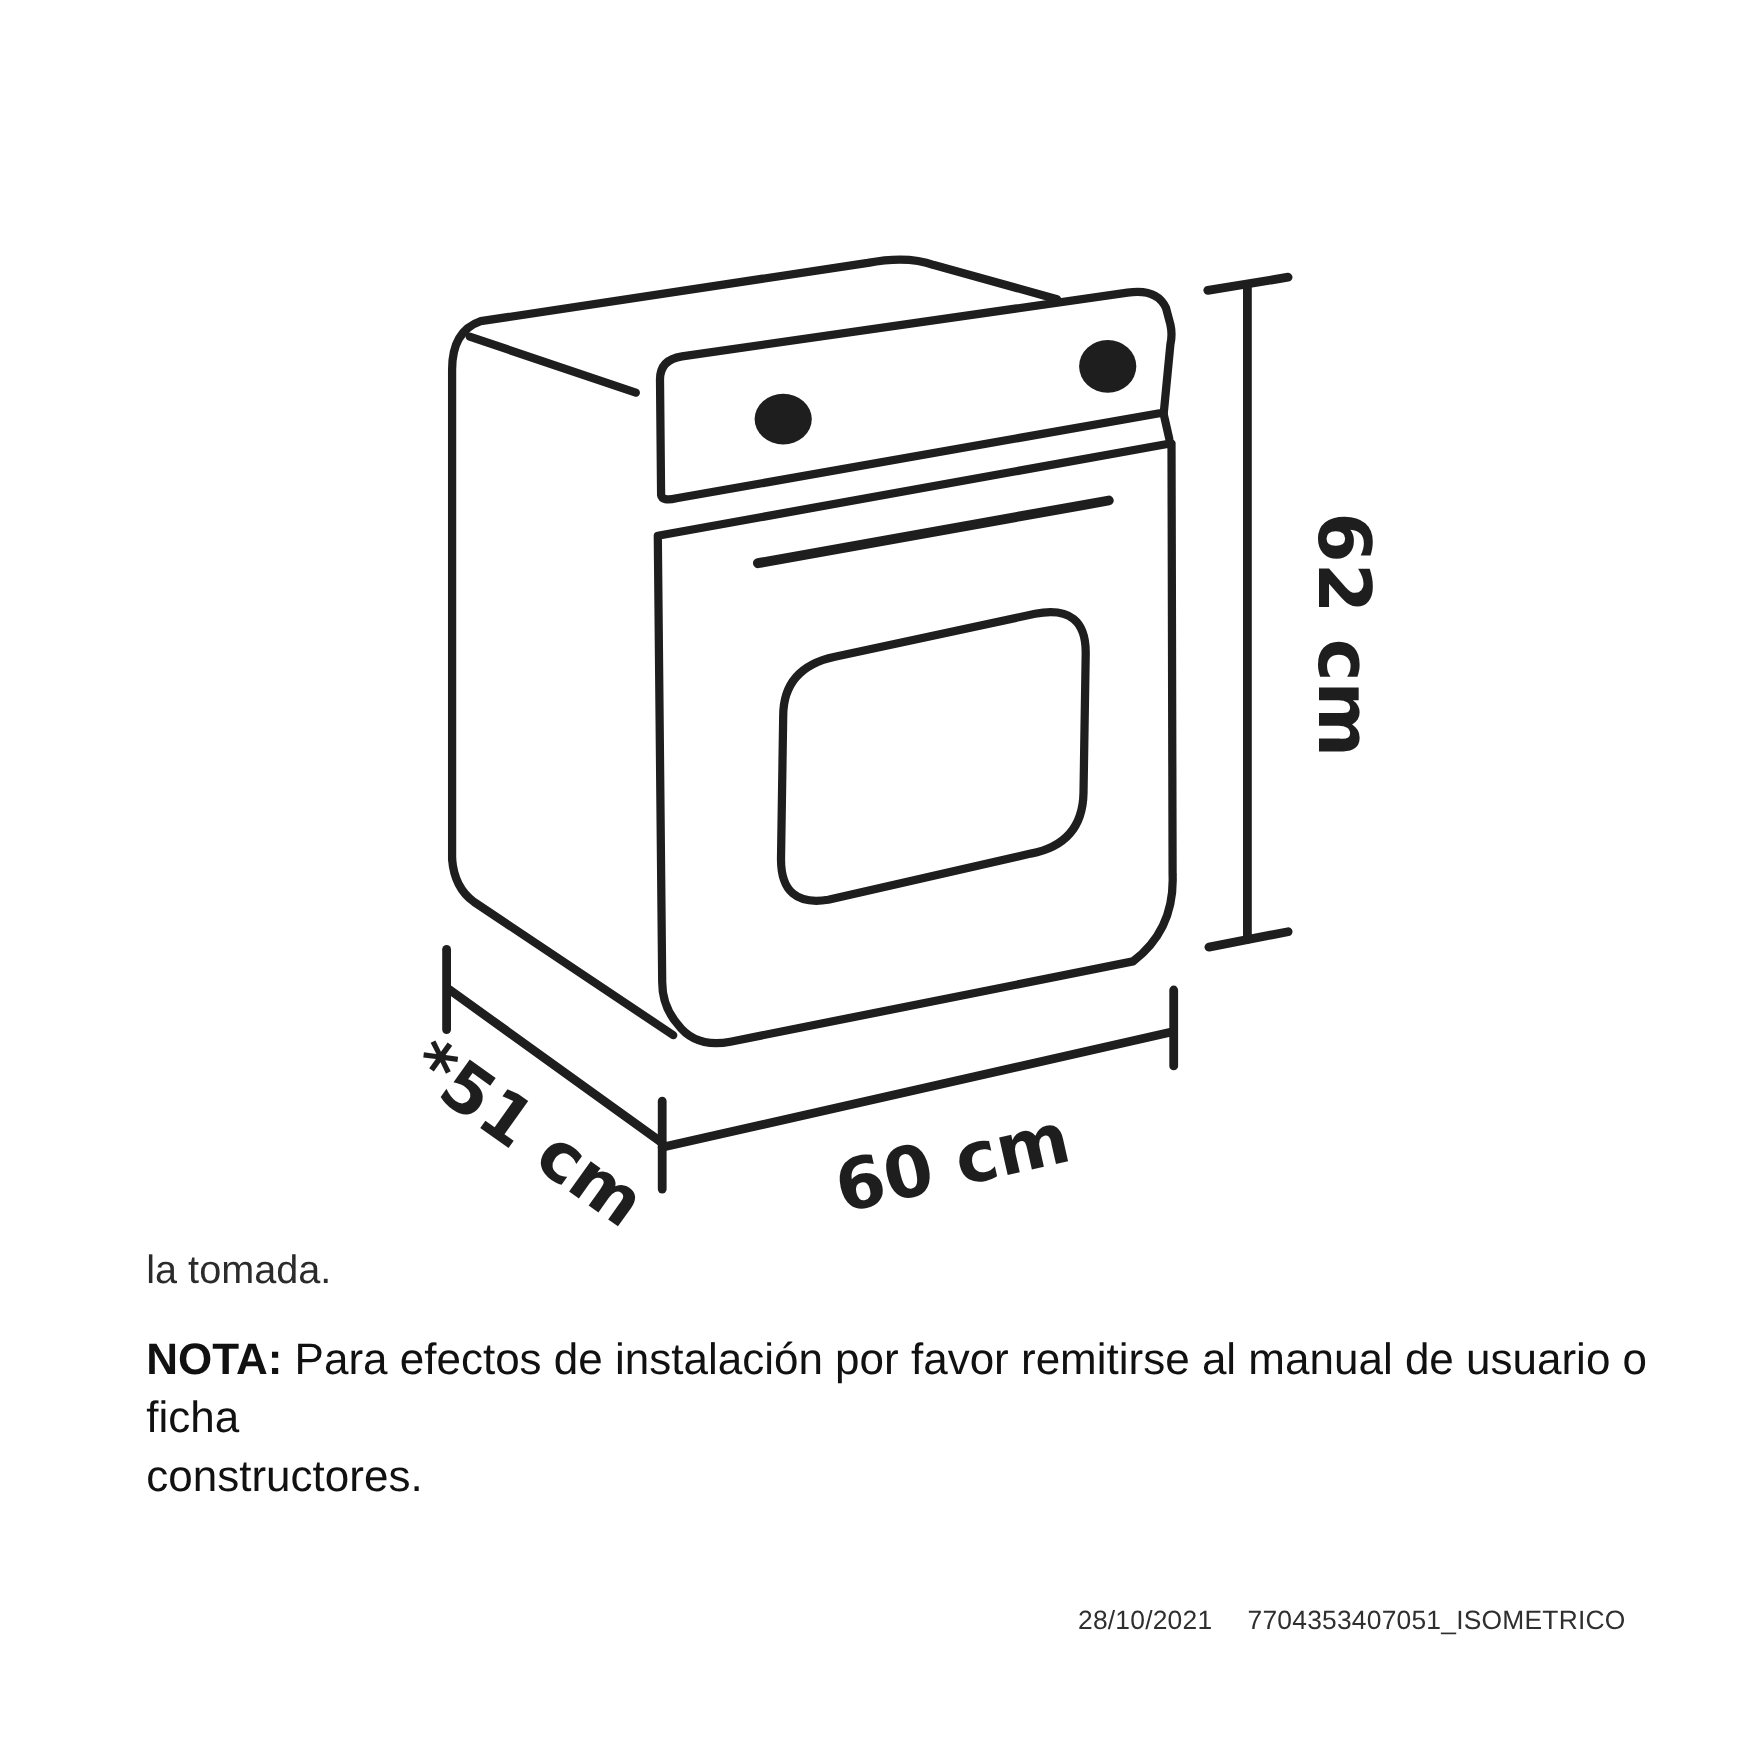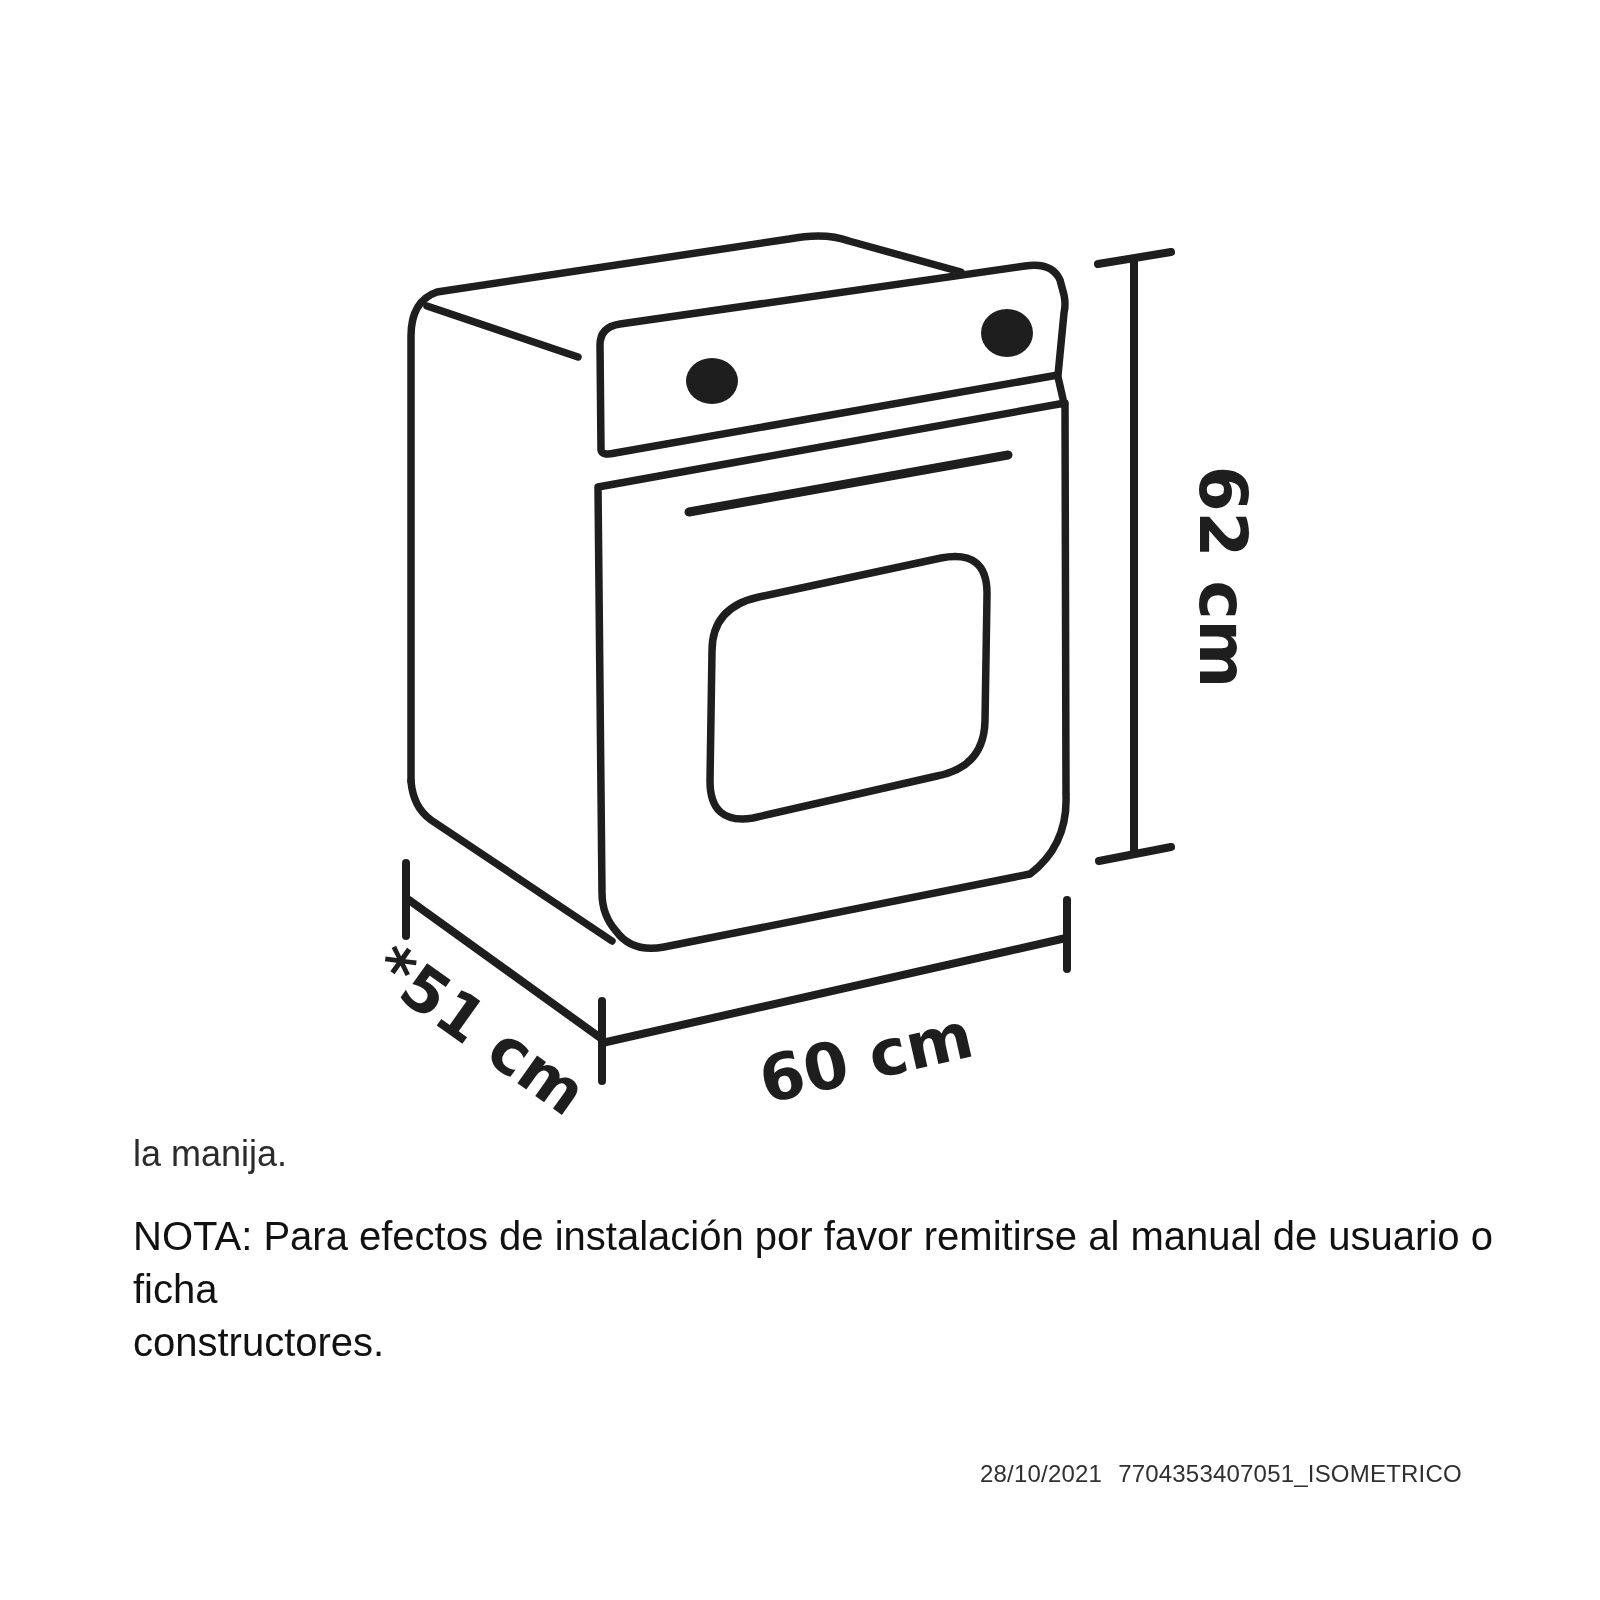--- a/index.html
+++ b/index.html
@@ -27,24 +27,24 @@
     position:absolute;left:133px;top:1090px;
     font-size:36px;line-height:1.19;
     color:#2b2b2b;
   }
   .note{
     position:absolute;left:133px;top:1210px;
     width:1440px;
     font-size:40px;line-height:1.33;
     color:#111;
   }
-  .note .prefix{font-weight:normal;margin-top:16px;}
+  .note .prefix{font-weight:bold;margin-top:16px;}
   .footer{
     position:absolute;left:980px;top:1460px;
-    display:flex;gap:16px;
+    display:flex;gap:32px;
     font-size:24px;letter-spacing:0.2px;
     color:#2f2f2f;
   }
 </style>
 </head>
 <body>
 
 <div class="canvas">
 
   <svg class="drawing" width="1600" height="1600" viewBox="0 0 1600 1600" fill="none" stroke="#1e1e1e" stroke-width="7.5" stroke-linecap="round" stroke-linejoin="round">
@@ -78,21 +78,21 @@
 
     <g stroke-width="8">
       <path d="M 602,1043 L 1066,938"></path>
       <path d="M 1067,900 L 1067,969"></path>
     </g>
     <text class="dim-label" x="866" y="1058" font-size="64" text-anchor="middle" dominant-baseline="central" stroke="none" transform="rotate(-12.8 866 1058)">60 cm</text>
   </svg>
 
   <div class="footnote">
     <br>
-    <span>la manija.</span>
+    <span>la tomada.</span>
   </div>
 
   <div class="note">
     <span class="prefix">NOTA:</span>
     <span>Para efectos de instalación por favor remitirse al manual de usuario o ficha</span><br>
     <span>constructores.</span>
   </div>
 
   <div class="footer">
     <span>28/10/2021</span>

